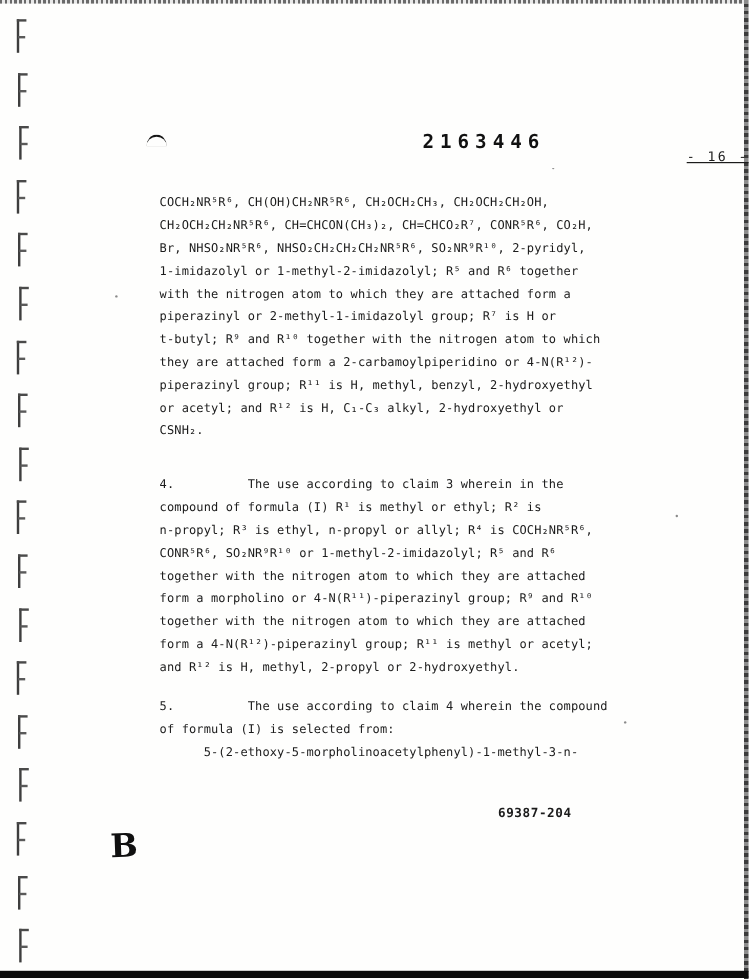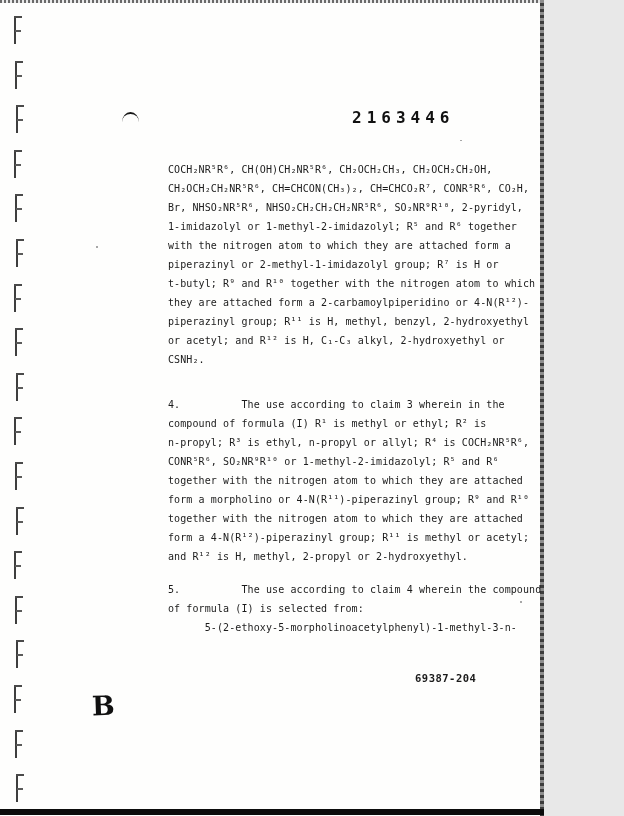--- a/index.html
+++ b/index.html
@@ -1,18 +1,18 @@
 <!DOCTYPE html>
 <html><head>
 <meta charset="utf-8">
 <style>
   html, body { margin: 0; padding: 0; background: #e8e8e8; }
   .sheet {
     position: relative;
-    width: 544px;
+    width: 624px;
     height: 816px;
     background: #fefefd;
     overflow: hidden;
     font-family: "DejaVu Sans Mono", "Liberation Mono", monospace;
     color: #1b1b1b;
   }
 
   
   .edge-top {
     position: absolute; top: 0; left: 0; right: 0; height: 3px;
@@ -57,21 +57,21 @@
   }
   .arc-mark {
     position: absolute; top: 112px; left: 122px;
     width: 17px; height: 8px;
     border-top: 2px solid #161616;
     border-radius: 50% 50% 0 0 / 100% 100% 0 0;
   }
 
   
   .claims-text {
-    position: absolute; left: 133px; top: 160px; width: 400px; margin-left: 35px;
+    position: absolute; left: 133px; top: 160px; width: 400px;
   }
   .tline {
     white-space: pre;
     font-size: 10px;
     line-height: 19px;
     height: 19px;
     letter-spacing: 0.1px;
   }
   .para-claim4 { margin-top: 26px; }
   .para-claim5 { margin-top: 14px; }

